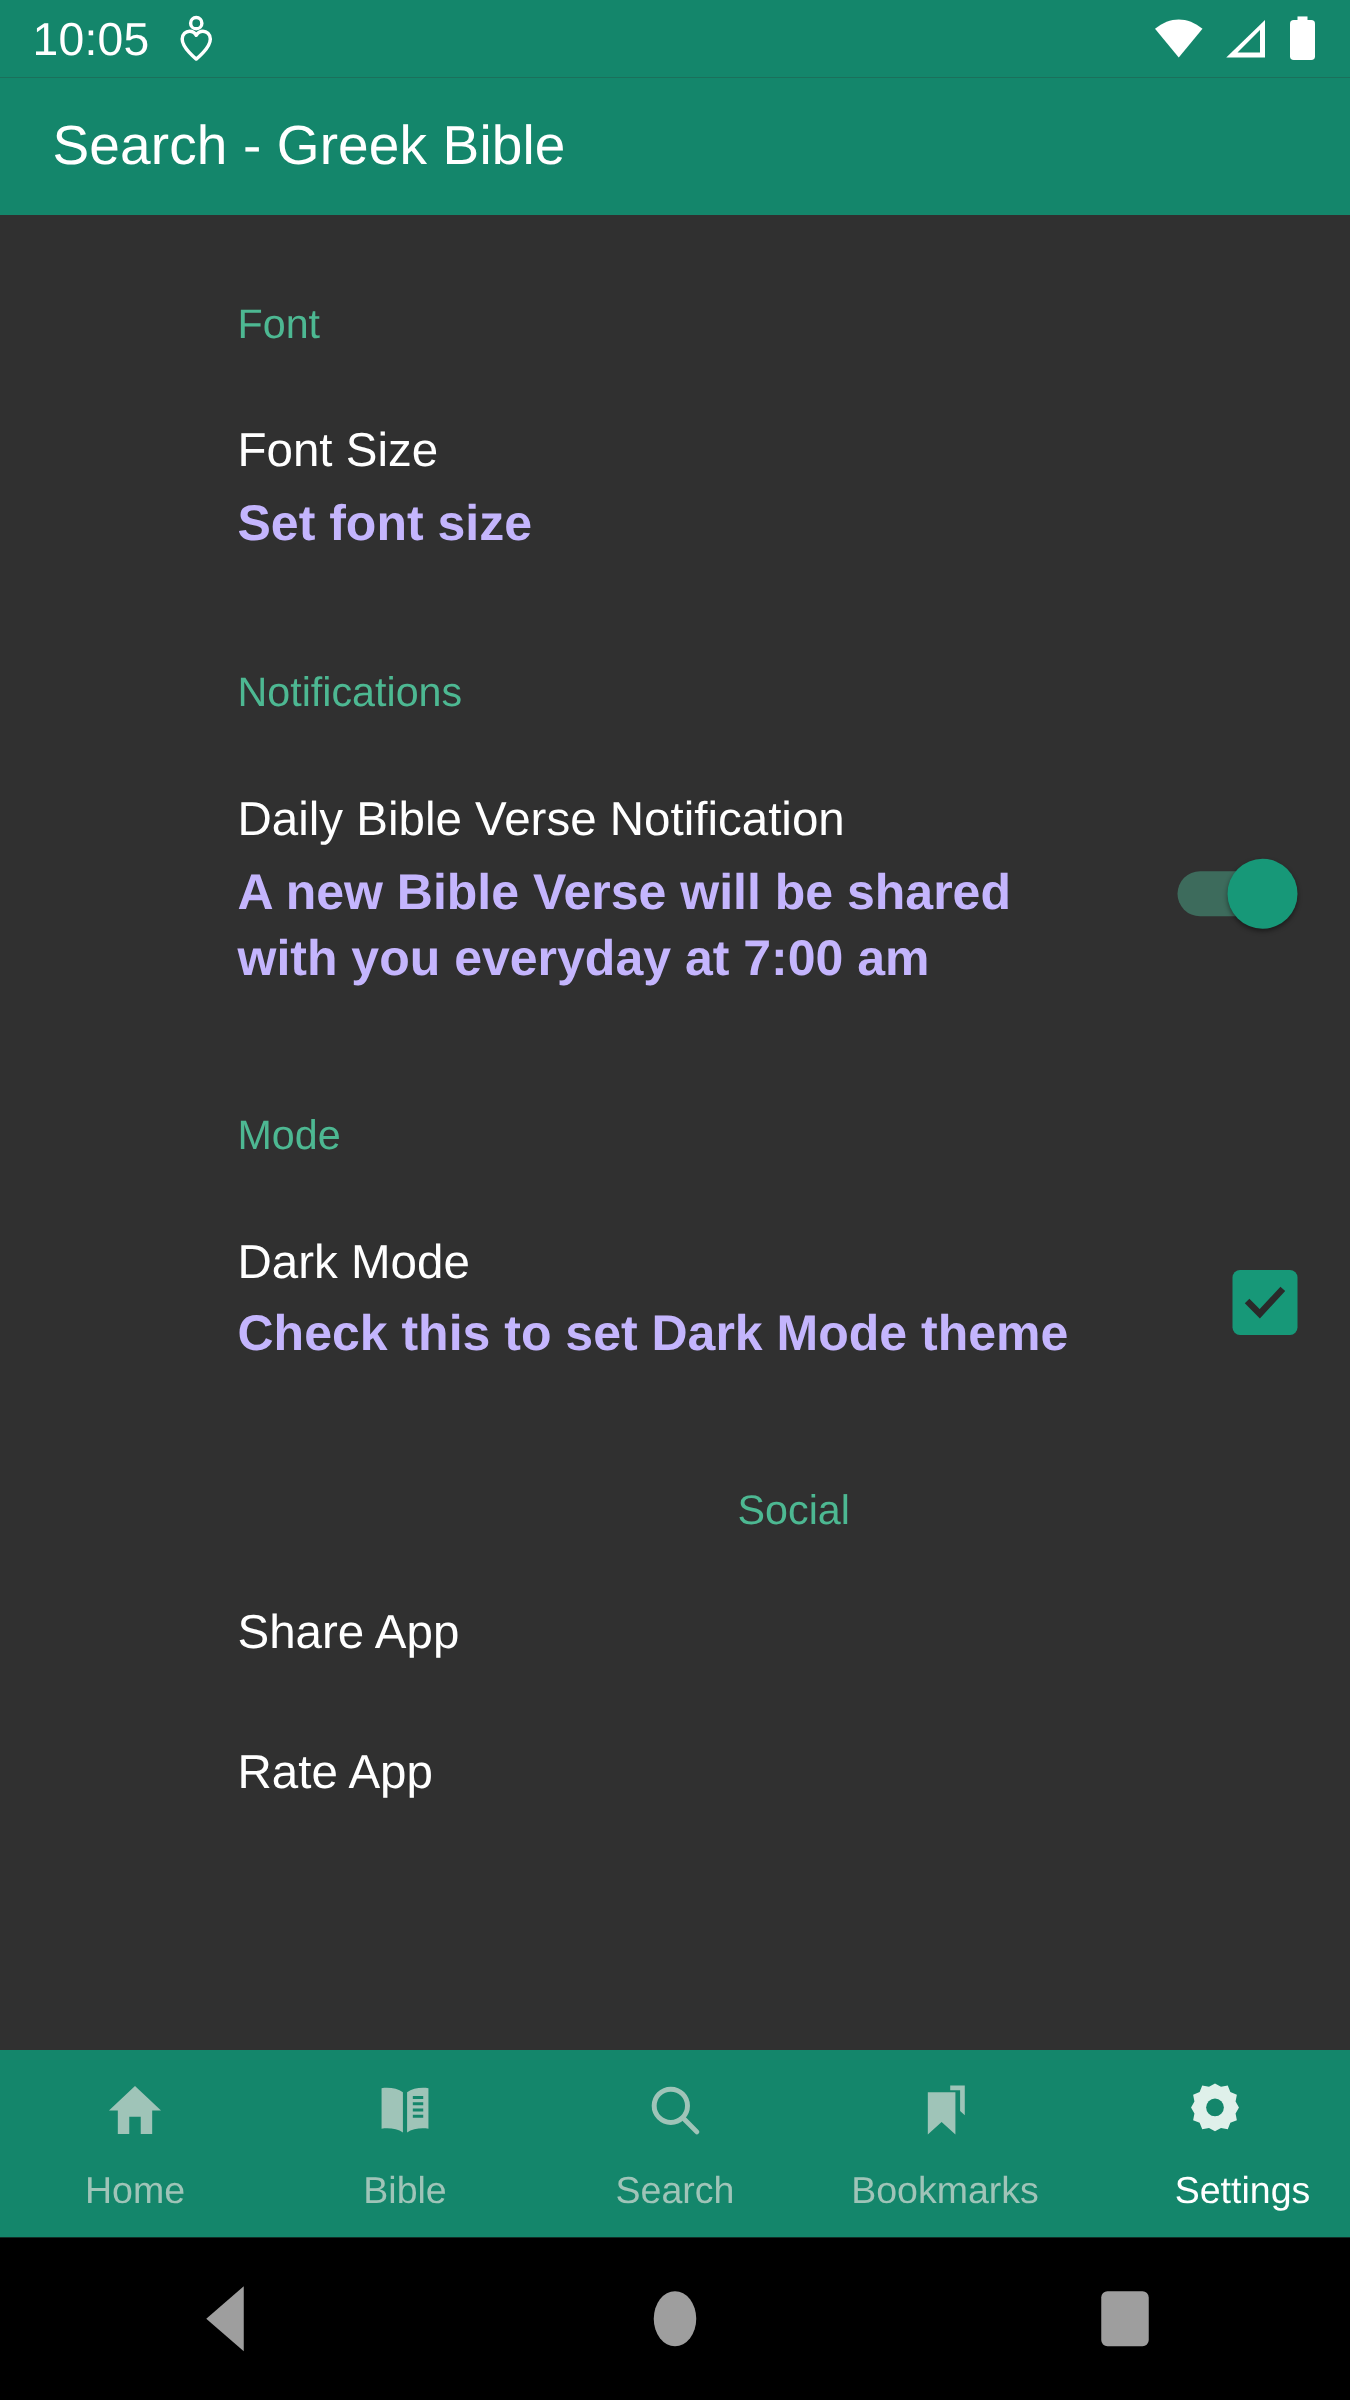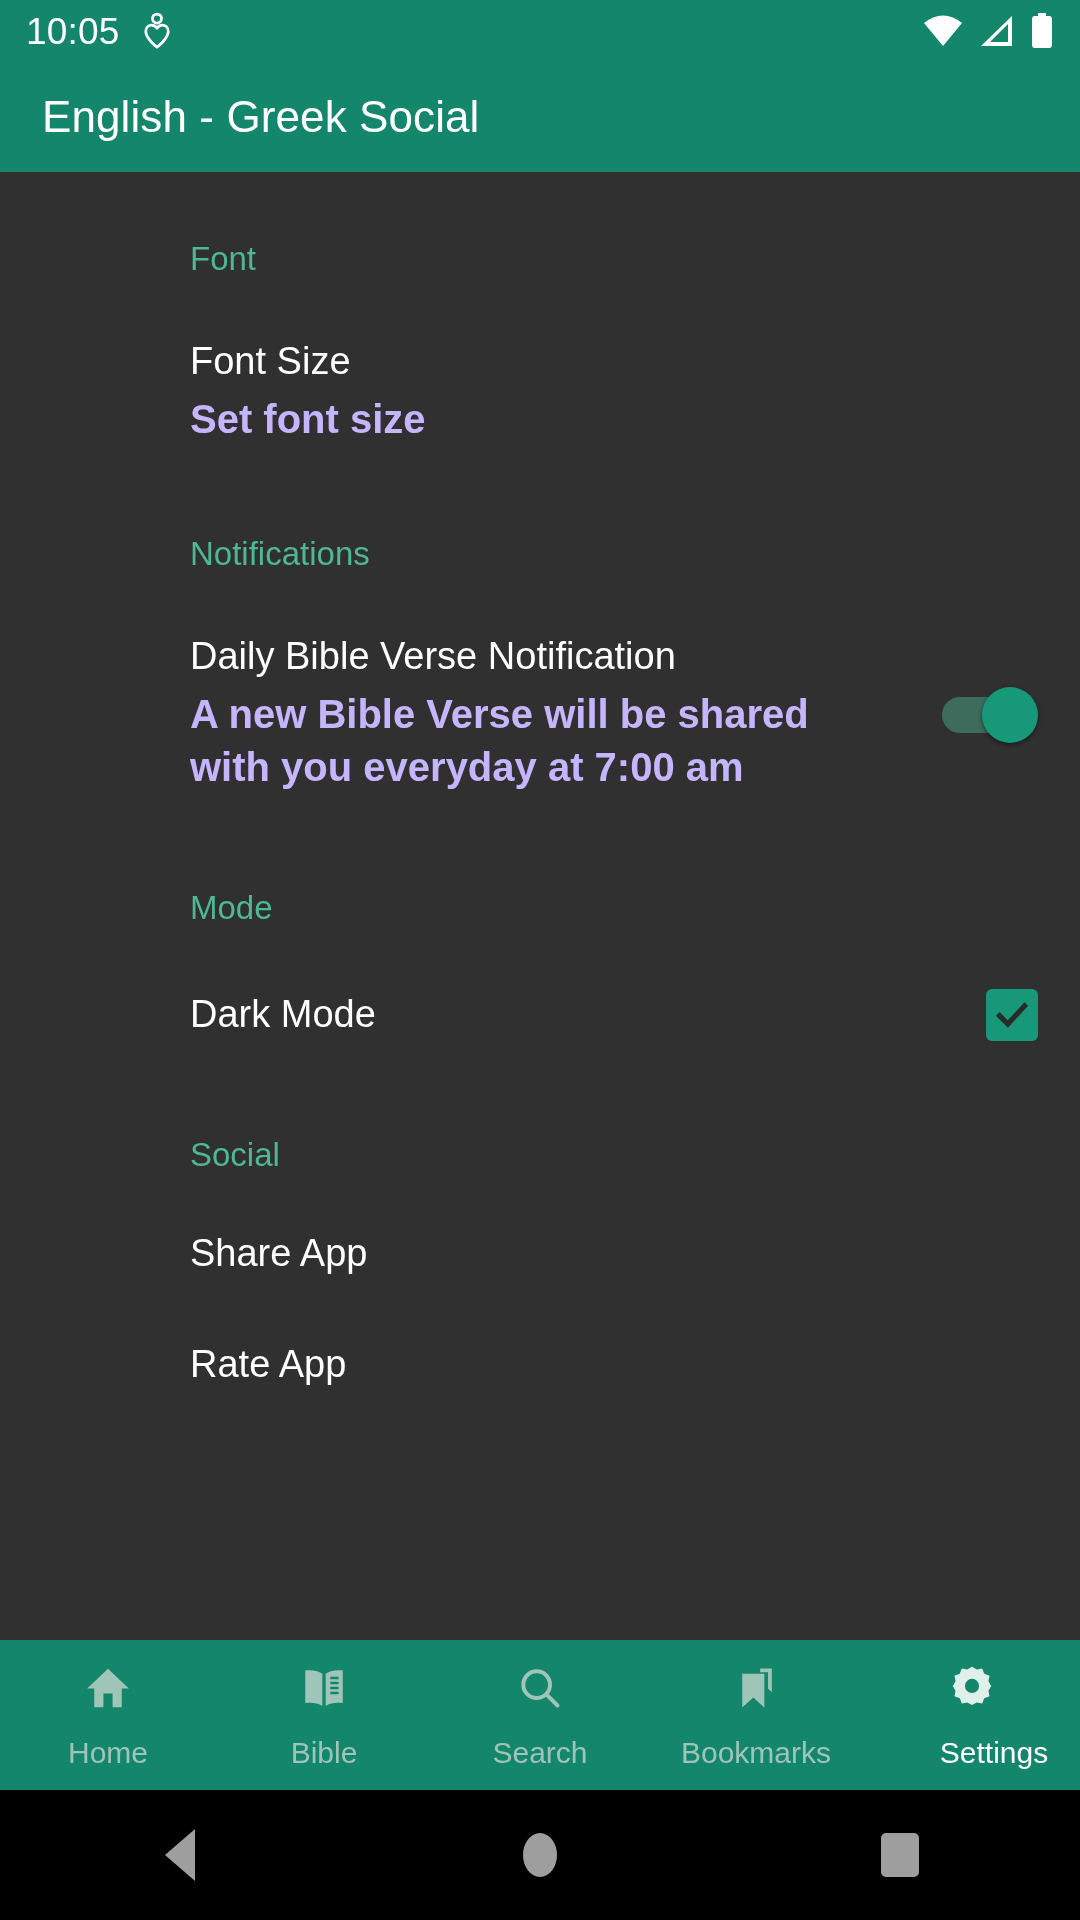--- a/index.html
+++ b/index.html
@@ -55,21 +55,21 @@
   }
   .pref-widget { flex:0 0 auto; margin-left:22px; }
 
   
   .sp-font-hdr { padding-top:56px; }
   .sp-font-row { padding-top:62px; }
   .sp-notif-hdr { padding-top:90px; }
   .sp-notif-row { padding-top:62px; }
   .sp-mode-hdr { padding-top:95px; }
   .sp-mode-row { padding-top:62px; }
-  .sp-social-hdr { padding-top:95px; }
+  .sp-social-hdr { padding-top:95px;text-align:center; }
   .sp-share-row { padding-top:58px; }
   .sp-rate-row { padding-top:68px; }
 
   
   .switch { position:relative; width:96px; height:56px; }
   .switch .track {
     position:absolute; left:0; top:10px;
     width:78px; height:36px; border-radius:18px;
     background:#3D6B5C;
   }
@@ -146,21 +146,21 @@
       <span class="sb-icon">
         <svg width="24" height="36" viewBox="0 0 24 36">
           <rect x="8" y="0" width="8" height="4" fill="#fff"></rect>
           <rect x="2" y="3" width="20" height="32" rx="3" fill="#fff"></rect>
         </svg>
       </span>
     </div>
   </div>
 
   <div class="appbar">
-    <div class="appbar-title">English - Greek Social</div>
+    <div class="appbar-title">Search - Greek Bible</div>
   </div>
 
   <div class="content">
 
     <div class="section-header sp-font-hdr">Font</div>
 
     <div class="pref-row sp-font-row">
       <div class="pref-text">
         <div class="pref-title">Font Size</div>
         <div class="pref-summary">Set font size</div>
@@ -180,20 +180,21 @@
           <div class="thumb"></div>
         </div>
       </div>
     </div>
 
     <div class="section-header sp-mode-hdr">Mode</div>
 
     <div class="pref-row sp-mode-row">
       <div class="pref-text">
         <div class="pref-title">Dark Mode</div>
+        <div class="pref-summary">Check this to set Dark Mode theme</div>
       </div>
       <div class="pref-widget">
         <div class="checkbox">
           <svg width="40" height="40" viewBox="0 0 24 24">
             <path d="M4.5 12.4 L9.5 17.4 L19.5 6.6" fill="none" stroke="#2A2A2A" stroke-width="3.1" stroke-linecap="square" stroke-linejoin="miter"></path>
           </svg>
         </div>
       </div>
     </div>
 

